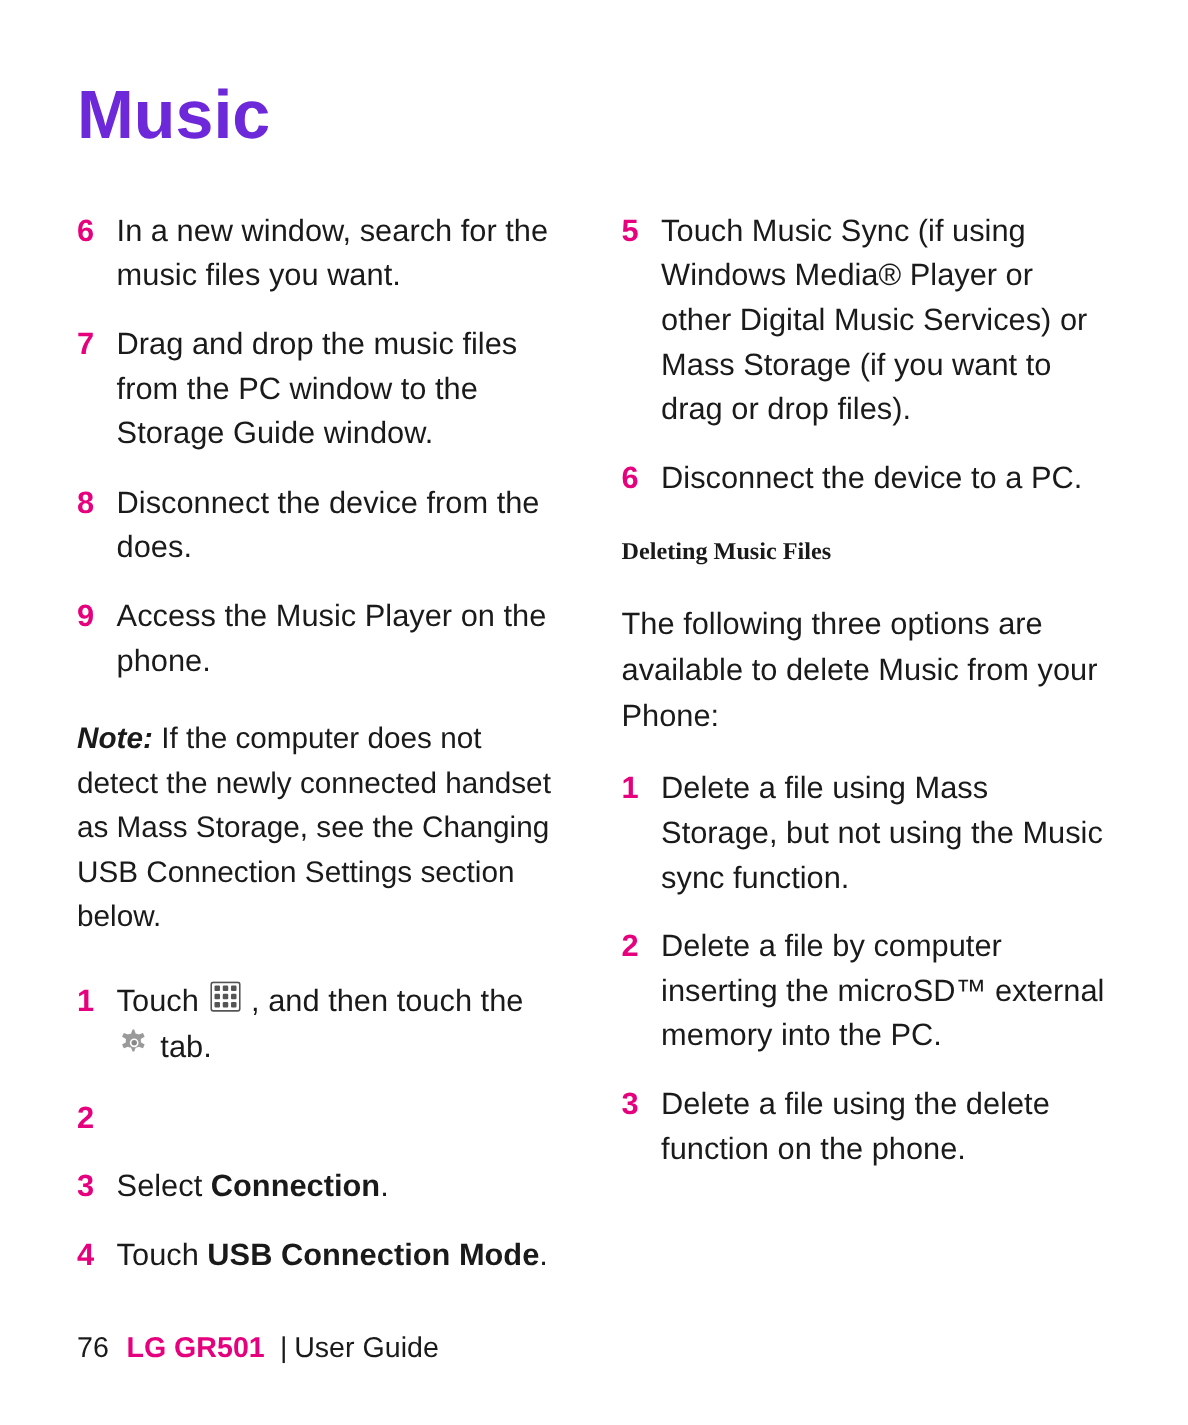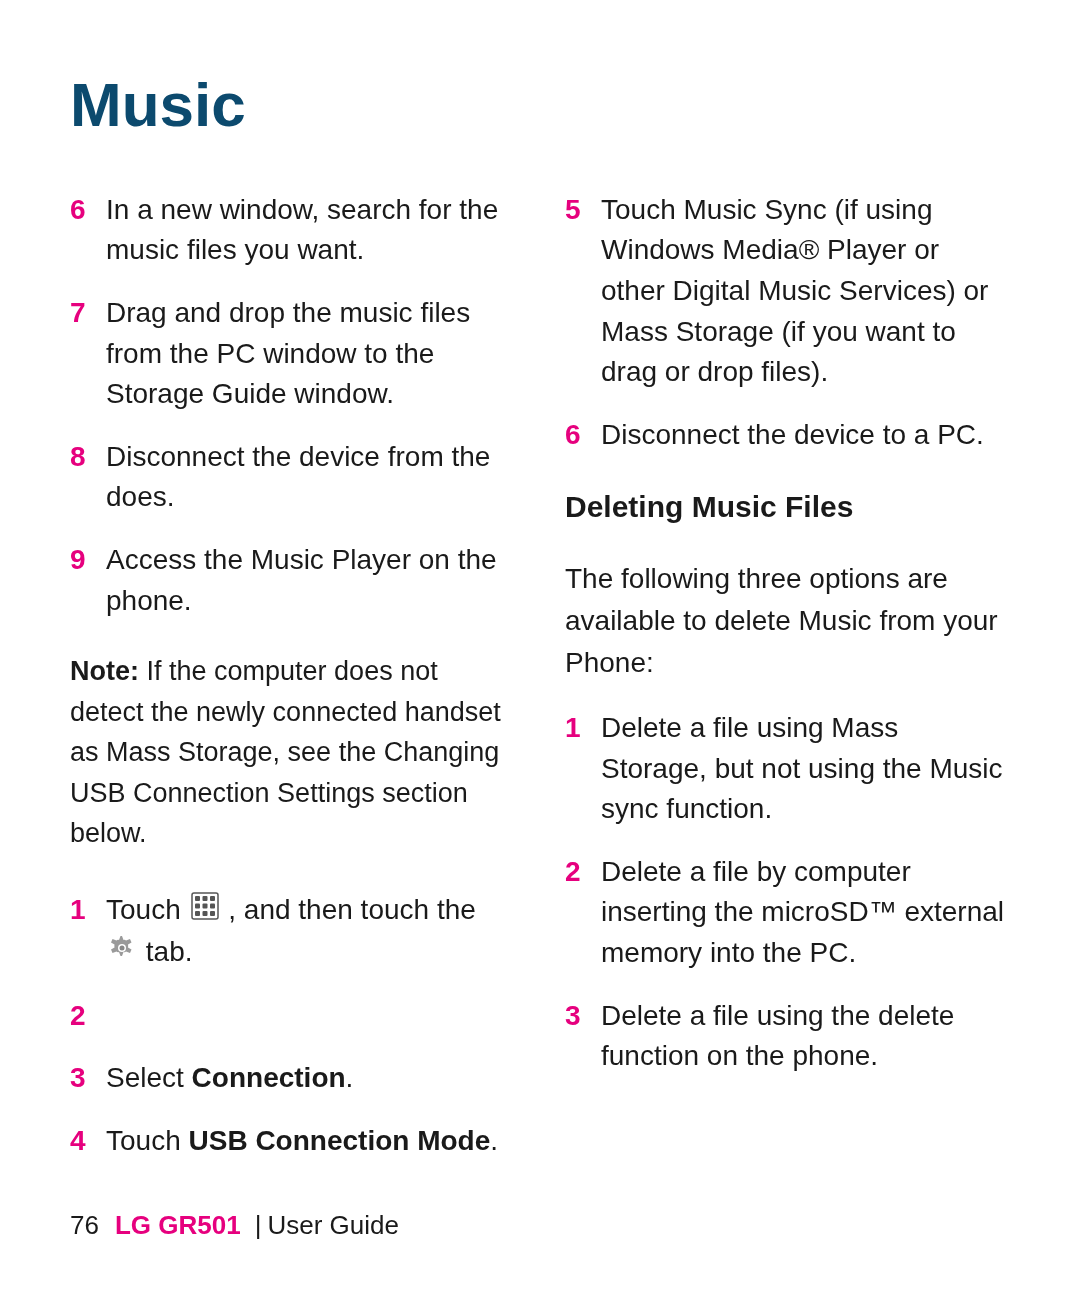--- a/index.html
+++ b/index.html
@@ -15,21 +15,21 @@
       min-height: 1295px;
       position: relative;
       padding: 60px 70px 60px 70px;
       color: #1a1a1a;
       font-size: 28px;
       line-height: 1.45;
     }
 
     .page-title {
       font-size: 62px;
-      color: #0c4a6e;
+      color: #6d28d9;
       font-weight: bold;
       margin-bottom: 40px;
       font-family: 'Arial', sans-serif;
     }
 
     .two-col {
       display: flex;
       gap: 50px;
     }
 
@@ -65,27 +65,29 @@
 
     .note-block {
       font-size: 27px;
       line-height: 1.5;
       margin-bottom: 36px;
       margin-top: 8px;
     }
 
     .note-block strong {
       font-weight: bold;
+      font-style: italic;
     }
 
     .section-heading {
-      font-size: 30px;
+      font-size: 22px;
       font-weight: bold;
       margin-bottom: 20px;
       margin-top: 10px;
+      font-family: Liberation Serif, serif;
     }
 
     .section-para {
       font-size: 28px;
       line-height: 1.5;
       margin-bottom: 24px;
       margin-top: 29px;
     }
 
     

